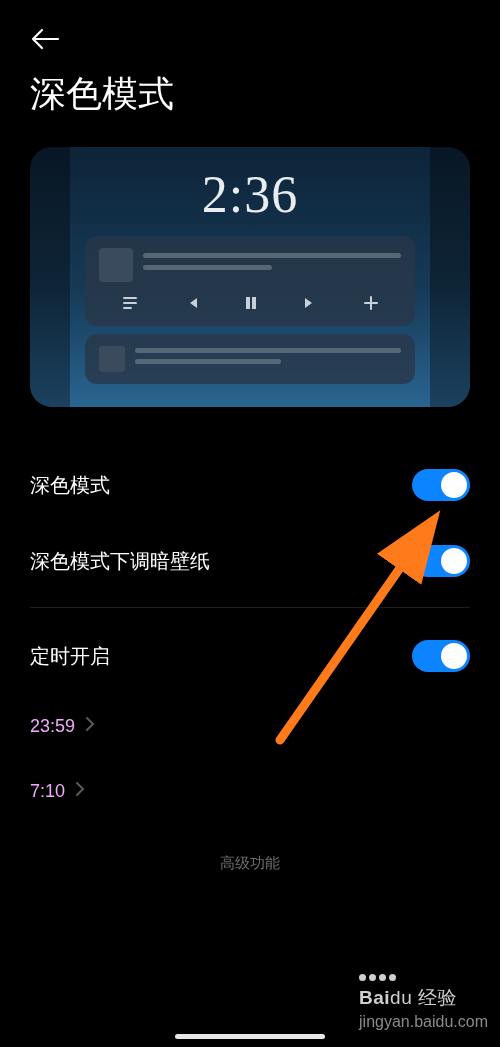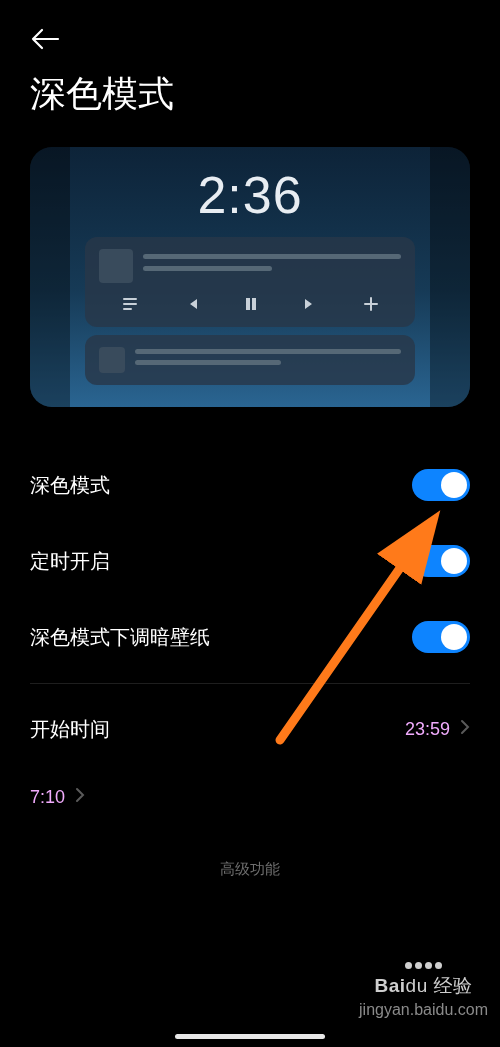--- a/index.html
+++ b/index.html
@@ -34,20 +34,21 @@
   }
   .preview .edge-l{left:0}
   .preview .edge-r{right:0}
   .preview-clock{
     text-align:center;
     color:#e8edf2;
     font-size:52px;
     font-weight:200;
     padding-top:18px;
     letter-spacing:1px;
+    font-family:Liberation Serif, serif;
   }
   .media-card,.notif-card{
     margin:12px 55px 0;
     background:rgba(40,55,72,.8);
     border-radius:12px;
     padding:12px 14px;
   }
   .media-top{display:flex;align-items:center;gap:10px;margin-bottom:14px}
   .media-art{width:34px;height:34px;background:#394b5c;border-radius:4px;}
   .media-lines{flex:1}
@@ -77,21 +78,21 @@
   .chevron{color:#5a5a5a}
   .section-header{
     padding:30px 30px 10px;color:#6e6e6e;font-size:15px;text-align:center;
   }
   .arrow-annot{
     position:absolute;
     left:260px;top:510px;
     pointer-events:none;
   }
   .watermark{
-    position:absolute;right:12px;bottom:28px;text-align:center;color:#cfcfcf;
+    position:absolute;right:12px;bottom:16px;text-align:left;color:#cfcfcf;
   }
   .watermark .paw{display:inline-flex;gap:3px;margin-bottom:2px}
   .watermark .paw span{width:7px;height:7px;background:#cfcfcf;border-radius:50%;display:inline-block}
   .watermark .brand{font-size:19px;letter-spacing:.5px}
   .watermark .brand b{font-weight:700}
   .watermark .url{font-size:16px;color:#8a8a8a;margin-top:2px}
   .home-indicator{
     position:absolute;bottom:8px;left:50%;transform:translateX(-50%);
     width:150px;height:5px;background:#e8e8e8;border-radius:3px;
   }
@@ -159,34 +160,33 @@
   </div>
 </div>
 
 <div class="list">
   <div class="row">
     <span class="row-label">深色模式</span>
     <span class="toggle">
         <span class="knob"></span>
       </span>
   </div>
-  <div class="row">
-    <span class="row-label">定时开启</span>
-    <span class="toggle">
-        <span class="knob"></span>
-      </span>
-  </div>
   <div class="row divider">
     <span class="row-label">深色模式下调暗壁纸</span>
     <span class="toggle">
         <span class="knob"></span>
       </span>
   </div>
   <div class="row">
-    <span class="row-label">开始时间</span>
+    <span class="row-label">定时开启</span>
+    <span class="toggle">
+        <span class="knob"></span>
+      </span>
+  </div>
+  <div class="row">
     <span class="value-group">
       <span>23:59</span>
       <span class="chevron">
         <svg width="10" height="16" viewBox="0 0 10 16">
             <path d="M2 2l6 6-6 6" stroke="#5a5a5a" stroke-width="2" fill="none" stroke-linecap="round"></path>
           </svg>
       </span>
     </span>
   </div>
   <div class="row">

